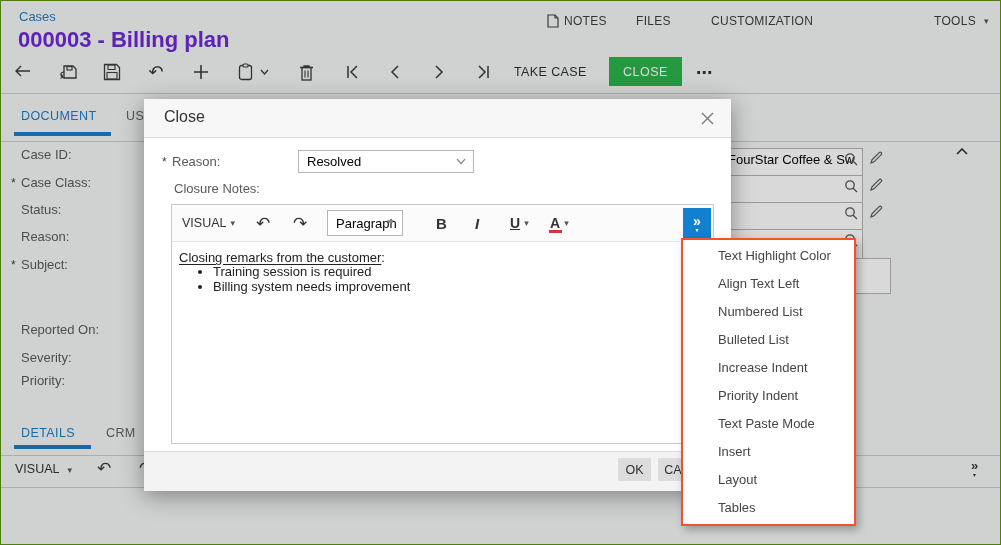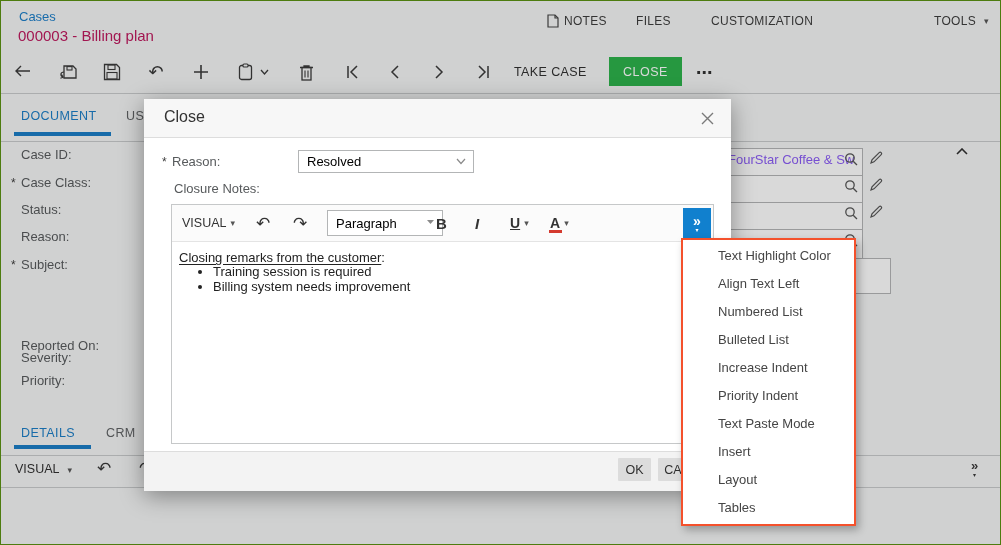--- a/index.html
+++ b/index.html
@@ -2,35 +2,35 @@
 <html><head>
 <meta charset="utf-8">
 <style>
   html,body{margin:0;padding:0;background:#e9e9e9;}
   .screen{position:relative;width:1001px;height:545px;background:#f5f6f6;
     border:1px solid #4d7c0f;box-sizing:border-box;overflow:hidden;
     font-family:"Liberation Sans","DejaVu Sans",sans-serif;color:#333;}
   .abs{position:absolute;}
   .hline{position:absolute;left:0;width:100%;height:1px;background:#c9cbcc;}
   .link{color:#1b7ec9;font-size:13px;text-decoration:none;cursor:pointer;}
-  .page-title{font-size:15px;color:#be185d;}
+  .page-title{font-size:22px;color:#6d28d9;font-weight:bold;}
   .navlink{font-size:12px;color:#3c3c3c;letter-spacing:.3px;cursor:pointer;display:flex;align-items:center;gap:5px;}
   .caret{font-size:9px;color:#555;line-height:1;}
   .tbtn{position:absolute;top:58px;width:26px;height:26px;display:flex;align-items:center;justify-content:center;cursor:pointer;}
   .tbtn svg{display:block;}
   .txtbtn{position:absolute;font-size:12.5px;color:#2f2f2f;letter-spacing:.4px;cursor:pointer;}
   .greenbtn{position:absolute;left:608px;top:56px;width:73px;height:29px;background:#2bb24a;color:#fff;
     font-size:12.5px;letter-spacing:.5px;display:flex;align-items:center;justify-content:center;cursor:pointer;}
   .tab{position:absolute;font-size:12.5px;letter-spacing:.4px;color:#5f6264;cursor:pointer;}
   .tab.active{color:#1a7dc6;}
   .tabbar{position:absolute;height:4px;background:#1a7dc6;}
   .flabel{position:absolute;font-size:13px;color:#575a5c;}
   .star{color:#3c3c3c;font-size:12px;}
   .fieldbox{position:absolute;height:36px;background:#ffffff;border:1px solid #b3b5b6;box-sizing:border-box;
-    font-size:13px;color:#8b5cf6;line-height:22px;white-space:nowrap;overflow:hidden;}
+    font-size:13px;color:#000000;line-height:22px;white-space:nowrap;overflow:hidden;}
   .dim{position:absolute;left:0;top:0;right:0;bottom:0;background:rgba(10,12,14,0.155);z-index:50;}
   
   .modal{position:absolute;left:143px;top:98px;width:587px;height:392px;background:#fff;z-index:60;
     box-shadow:0 5px 22px rgba(0,0,0,.38);box-sizing:border-box;}
   .mtitle{position:absolute;left:0;top:0;width:100%;height:39px;background:#f7f7f7;border-bottom:1px solid #ddd;box-sizing:border-box;}
   .mtitle .t{position:absolute;left:20px;top:9px;font-size:16px;color:#333;}
   .closex{position:absolute;right:14px;top:9px;width:20px;height:20px;display:flex;align-items:center;justify-content:center;cursor:pointer;}
   .select{position:absolute;background:#fff;border:1px solid #b3b5b6;box-sizing:border-box;font-size:13px;color:#000000;
     display:flex;align-items:center;padding-left:8px;cursor:pointer;}
   .select svg{position:absolute;right:7px;top:50%;margin-top:-4px;}
@@ -166,21 +166,21 @@
   <div class="tab" style="left:125px;top:108px;">US</div>
   <div class="hline" style="top:140px;"></div>
 
   <div class="flabel" style="left:20px;top:146px;">Case ID:</div>
   <div class="flabel" style="left:10px;top:174px;"><span class="star">*</span></div>
   <div class="flabel" style="left:20px;top:174px;">Case Class:</div>
   <div class="flabel" style="left:20px;top:201px;">Status:</div>
   <div class="flabel" style="left:20px;top:228px;">Reason:</div>
   <div class="flabel" style="left:10px;top:256px;"><span class="star">*</span></div>
   <div class="flabel" style="left:20px;top:256px;">Subject:</div>
-  <div class="flabel" style="left:20px;top:321px;margin-top:16px;">Reported On:</div>
+  <div class="flabel" style="left:20px;top:321px;">Reported On:</div>
   <div class="flabel" style="left:20px;top:349px;">Severity:</div>
   <div class="flabel" style="left:20px;top:372px;">Priority:</div>
 
   <div class="abs icn" style="left:953px;top:143px;width:16px;height:14px;cursor:pointer;">
     <svg width="12" height="7" viewBox="0 0 12 7">
         <path d="M1 6 L6 1 L11 6" fill="none" stroke="#2f2f2f" stroke-width="1.6"></path>
       </svg>
   </div>
 
   <div class="fieldbox" style="left:720px;top:147px;width:142px;padding-left:6px;">
@@ -282,21 +282,21 @@
         <div class="etool" style="left:10px;">
           <span>VISUAL</span>
           <span class="caret">▾</span>
         </div>
         <div class="etool" style="left:84px;font-size:17px;">
           <span>↶</span>
         </div>
         <div class="etool" style="left:121px;font-size:17px;">
           <span>↷</span>
         </div>
-        <div class="select" style="left:155px;top:5px;width:116px;height:26px;">
+        <div class="select" style="left:155px;top:5px;width:76px;height:26px;">
           <span>Paragraph</span>
           <svg width="9" height="6" viewBox="0 0 9 6">
               <path d="M1 1 L4.5 5 L8 1" fill="#8a8a8a"></path>
             </svg>
         </div>
         <div class="etool bold" style="left:264px;">B</div>
         <div class="etool italic" style="left:303px;">I</div>
         <div class="etool" style="left:338px;">
           <span class="underl">U</span>
           <span class="caret">▾</span>

